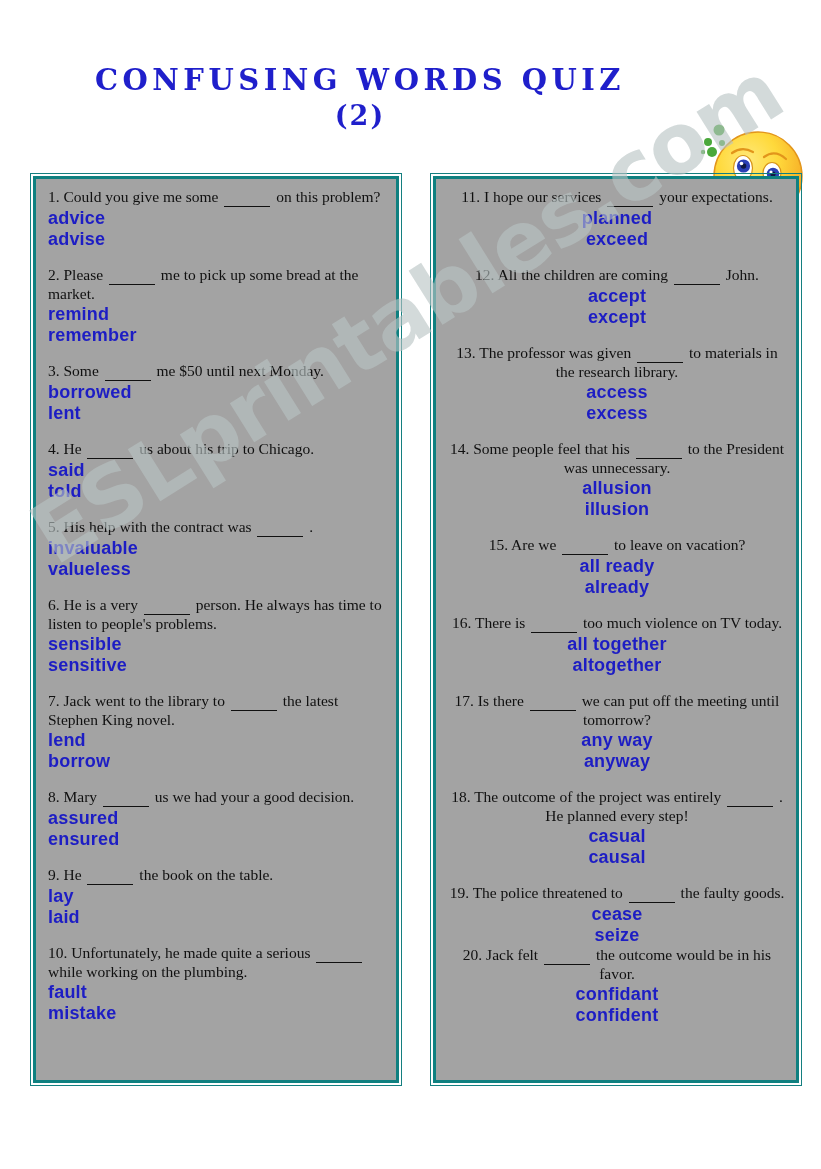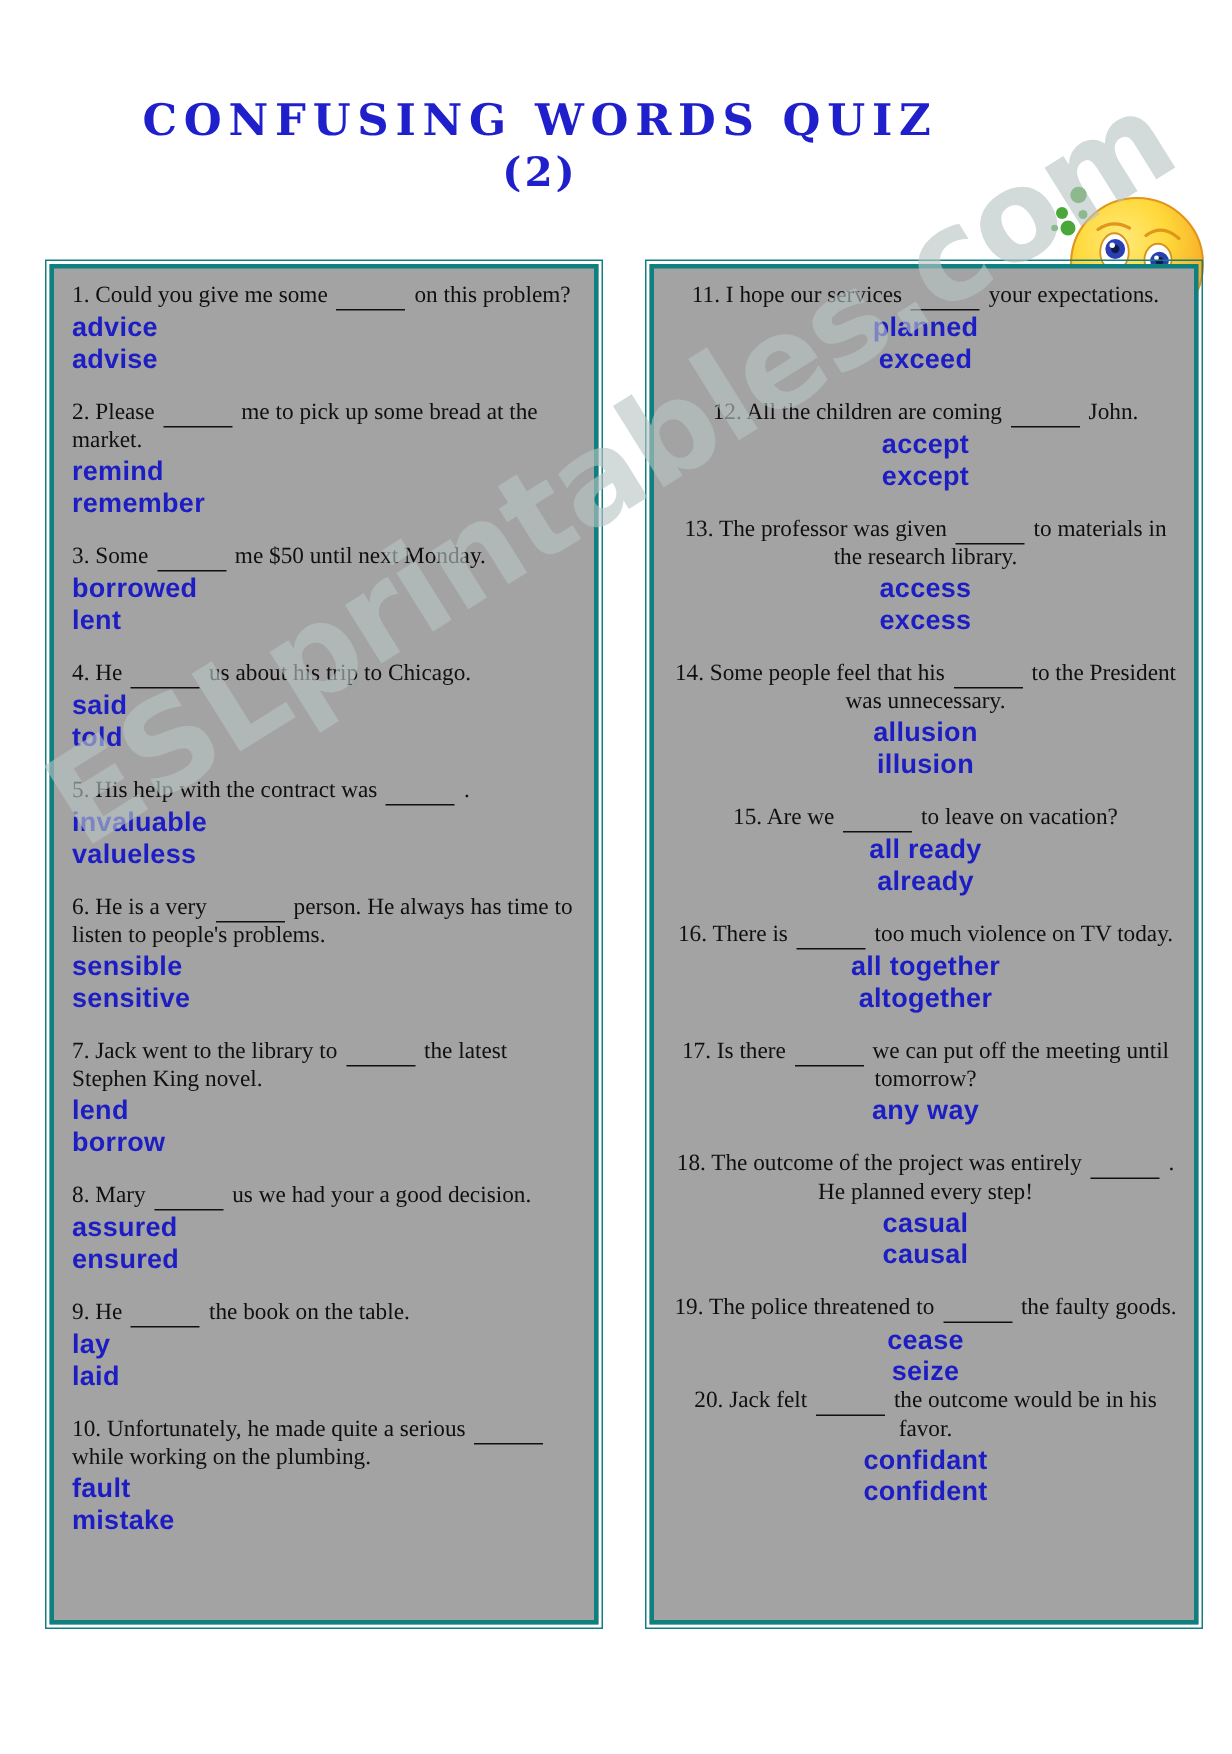--- a/index.html
+++ b/index.html
@@ -254,20 +254,21 @@
         <p class="opt">already</p>
       </div>
       <div class="item">
         <p class="question"><span>16.</span> <span>There is</span> <span class="blank">&nbsp;</span> <span>too much violence on TV today.</span></p>
         <p class="opt">all together</p>
         <p class="opt">altogether</p>
       </div>
       <div class="item">
         <p class="question"><span>17.</span> <span>Is there</span> <span class="blank">&nbsp;</span> <span>we can put off the meeting until tomorrow?</span></p>
         <p class="opt">any way</p>
+        <p class="opt">anyway</p>
       </div>
       <div class="item">
         <p class="question"><span>18.</span> <span>The outcome of the project was entirely</span> <span class="blank">&nbsp;</span> <span>. He planned every step!</span></p>
         <p class="opt">casual</p>
         <p class="opt">causal</p>
       </div>
       <div class="item tight">
         <p class="question"><span>19.</span> <span>The police threatened to</span> <span class="blank">&nbsp;</span> <span>the faulty goods.</span></p>
         <p class="opt">cease</p>
         <p class="opt">seize</p>

